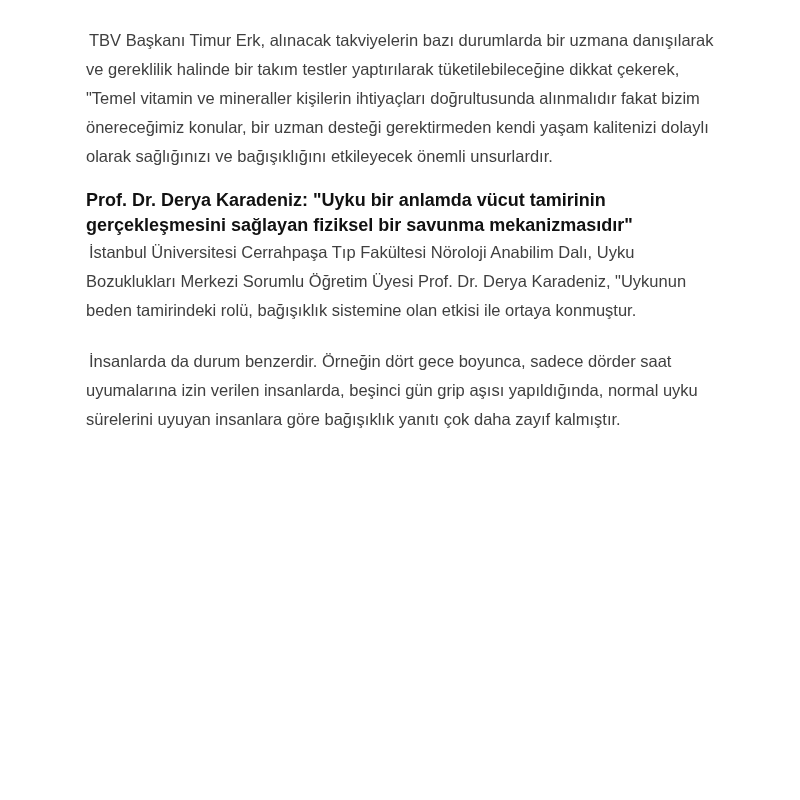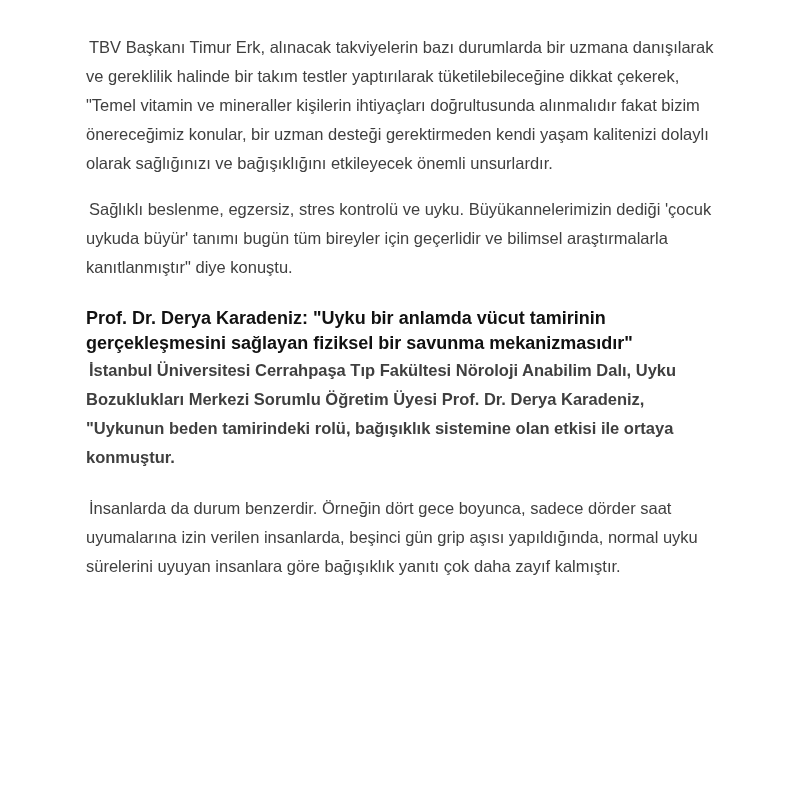--- a/index.html
+++ b/index.html
@@ -15,55 +15,54 @@
   }
   .page {
     position: relative;
     width: 800px;
     height: 800px;
     background: var(--background, #ffffff);
   }
   .article {
     position: absolute;
     left: 86px;
-    top: 33px;
+    top: 26px;
     width: 634px;
   }
   .para {
     margin: 0;
     font-size: 16.5px;
     line-height: 29px;
     color: var(--text_color, #3f3f3f);
     text-indent: 3px;
     font-weight: 400;
     text-align: left;
   }
   .para.p1 { margin-bottom: 17px; }
   .para.p2 { margin-bottom: 24px; }
-  .para.p3 { margin-bottom: 22px; font-weight: bold; }
+  .para.p3 { margin-bottom: 22px; }
   .para.p4 { margin-bottom: 35px; }
   .para.p5 { margin-bottom: 0; }
   .section-heading {
     margin: 0 0 0 0;
     font-size: 18px;
     line-height: 25px;
     font-weight: 700;
     color: var(--heading_color, #111111);
     text-align: left;
   }
 </style>
 </head>
 <body>
 
 <div class="page">
   <div class="article">
 
     <p class="para p1">TBV Başkanı Timur Erk, alınacak takviyelerin bazı durumlarda bir uzmana danışılarak ve gereklilik halinde bir takım testler yaptırılarak tüketilebileceğine dikkat çekerek, "Temel vitamin ve mineraller kişilerin ihtiyaçları doğrultusunda alınmalıdır fakat bizim önereceğimiz konular, bir uzman desteği gerektirmeden kendi yaşam kalitenizi dolaylı olarak sağlığınızı ve bağışıklığını etkileyecek önemli unsurlardır.</p>
 
-    <p class="para p2">Sağlıklı beslenme, egzersiz, stres kontrolü ve uyku. Büyükannelerimizin dediği 'çocuk uykuda büyür' tanımı bugün tüm bireyler için geçerlidir ve bilimsel araştırmalarla kanıtlanmıştır" diye konuştu.</p>
 
     <h2 class="section-heading">Prof. Dr. Derya Karadeniz: "Uyku bir anlamda vücut tamirinin gerçekleşmesini sağlayan fiziksel bir savunma mekanizmasıdır"</h2>
 
     <p class="para p3">İstanbul Üniversitesi Cerrahpaşa Tıp Fakültesi Nöroloji Anabilim Dalı, Uyku Bozuklukları Merkezi Sorumlu Öğretim Üyesi Prof. Dr. Derya Karadeniz, "Uykunun beden tamirindeki rolü, bağışıklık sistemine olan etkisi ile ortaya konmuştur.</p>
 
 
     <p class="para p5">İnsanlarda da durum benzerdir. Örneğin dört gece boyunca, sadece dörder saat uyumalarına izin verilen insanlarda, beşinci gün grip aşısı yapıldığında, normal uyku sürelerini uyuyan insanlara göre bağışıklık yanıtı çok daha zayıf kalmıştır.</p>
 
   </div>
 </div>

